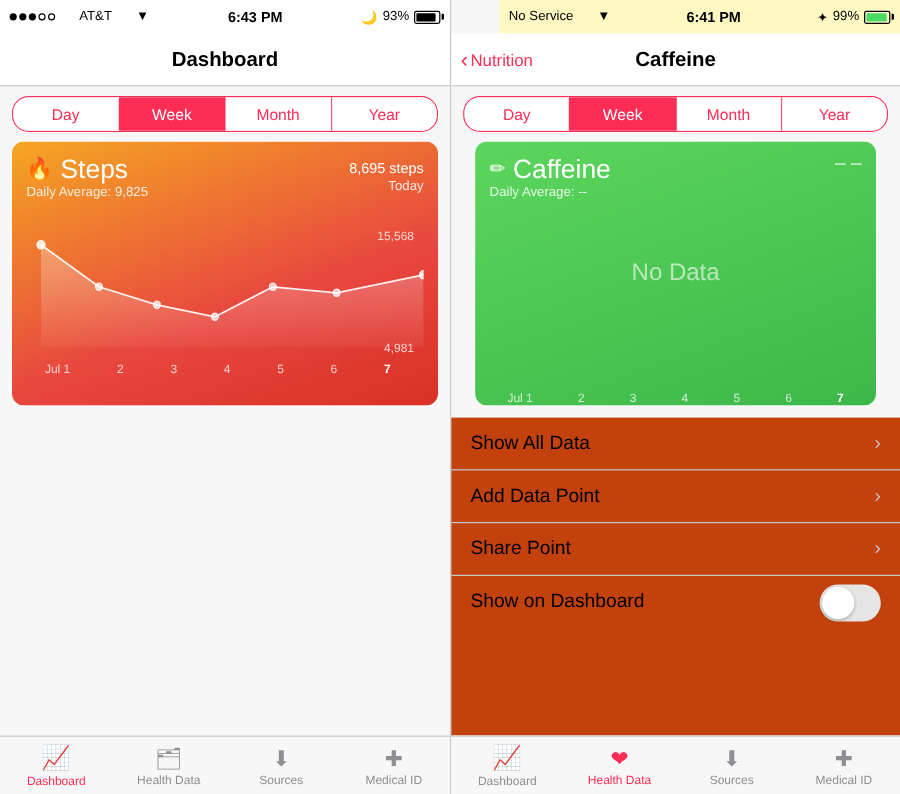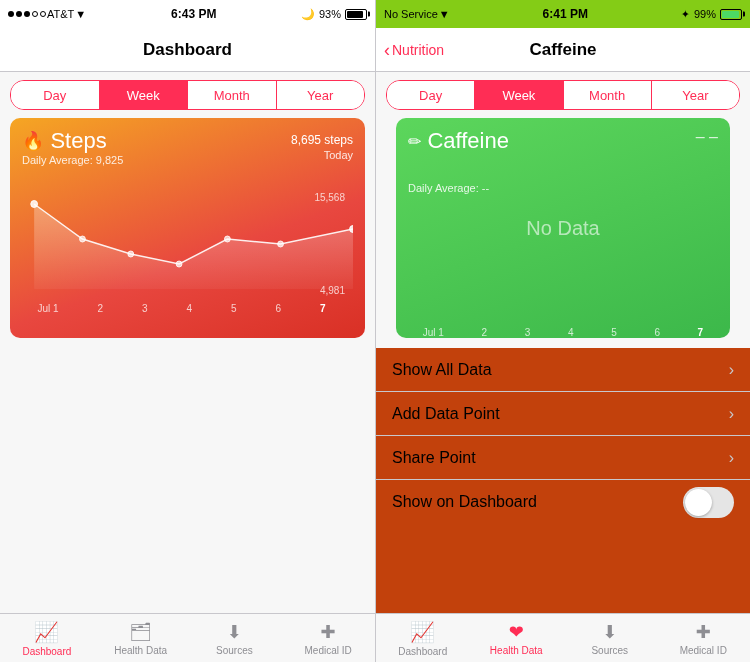--- a/index.html
+++ b/index.html
@@ -27,21 +27,21 @@
       height: 28px;
       background: #fff;
       display: flex;
       align-items: center;
       justify-content: space-between;
       padding: 0 8px;
       font-size: 11px;
       font-weight: 500;
       flex-shrink: 0;
     }
-    .status-bar .left { display: flex; align-items: center; gap: 1px; }
+    .status-bar .left { display: flex; align-items: center; gap: 20px; }
     .status-bar .center { font-size: 12px; font-weight: 600; }
     .status-bar .right { display: flex; align-items: center; gap: 4px; }
 
     
     .signal-dots { display: flex; gap: 2px; align-items: center; }
     .signal-dot {
       width: 6px; height: 6px; border-radius: 50%;
     }
     .signal-dot.filled { background: #000; }
     .signal-dot.empty { background: transparent; border: 1px solid #000; }
@@ -213,21 +213,21 @@
       gap: 2px;
       cursor: pointer;
     }
     .tab-item .tab-icon { font-size: 20px; color: #8e8e93; }
     .tab-item .tab-label { font-size: 10px; color: #8e8e93; }
     .tab-item.active .tab-icon { color: #ff2d55; }
     .tab-item.active .tab-label { color: #ff2d55; }
 
     
     .right-panel { border-left: 1px solid #c8c7cc; }
-    .right-panel .status-bar { background: #84cc16; }
+    .right-panel .status-bar { background: #fef9c3; margin-left: 40px; }
 
     .caffeine-card {
       margin: 0 10px 0;
       border-radius: 10px;
       overflow: hidden;
       background: linear-gradient(160deg, #5cd65c 0%, #3cb84a 100%);
       height: 220px;
       position: relative;
       padding: 10px 12px 0;
       flex-shrink: 0;
@@ -237,21 +237,21 @@
       justify-content: space-between;
       align-items: flex-start;
     }
     .caffeine-card .card-title-group {
       display: flex;
       align-items: center;
       gap: 6px;
     }
     .caffeine-card .card-icon { color: #fff; font-size: 16px; }
     .caffeine-card .card-title { color: #fff; font-size: 22px; font-weight: 300; }
-    .caffeine-card .card-subtitle { color: rgba(255,255,255,0.85); font-size: 11px; margin-top: 28px; }
+    .caffeine-card .card-subtitle { color: rgba(255,255,255,0.85); font-size: 11px; }
     .caffeine-card .card-menu { color: rgba(255,255,255,0.8); font-size: 16px; }
     .caffeine-card .no-data {
       position: absolute;
       top: 50%;
       left: 50%;
       transform: translate(-50%, -50%);
       color: rgba(255,255,255,0.6);
       font-size: 20px;
       font-weight: 300;
     }

